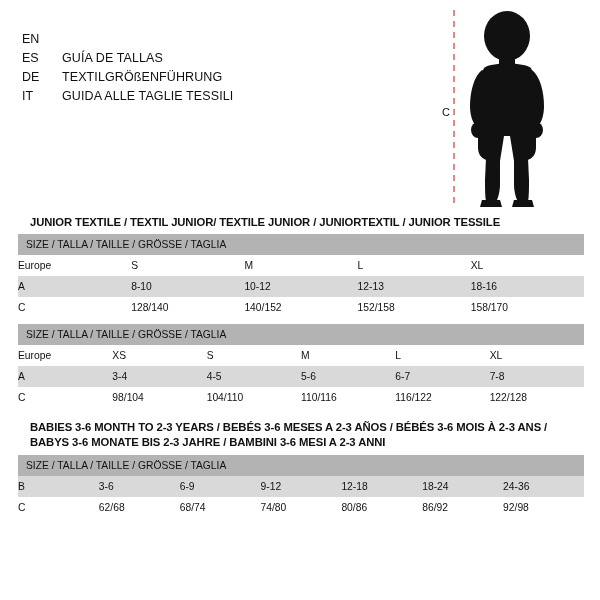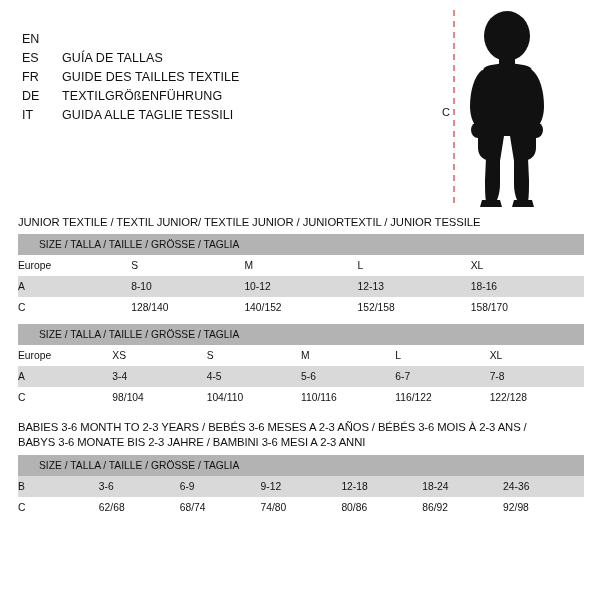--- a/index.html
+++ b/index.html
@@ -54,24 +54,25 @@
     right: 8px;
     top: 6px;
     width: 160px;
     height: 205px;
   }
   .figure-area svg { display: block; }
 
   
   .section-title {
     font-size: 11.3px;
-    font-weight: normal;
+    font-weight: bold;
     color: #111;
     letter-spacing: -0.1px;
     white-space: nowrap;
+    margin-left: 12px;
   }
   .section-title.two-line {
     line-height: 15px;
   }
 
   
   table.size-table {
     border-collapse: collapse;
     width: 100%;
     table-layout: fixed;
@@ -80,21 +81,21 @@
   table.size-table td {
     padding: 2px 0 2px 0;
     color: #111;
     vertical-align: middle;
     height: 17px;
   }
   tr.head-row td {
     background: #b3b3b3;
     font-size: 10.3px;
     color: #111;
-    padding-left: 21px;
+    padding-left: 8px;
     height: 17px;
   }
   tr.shade td {
     background: #d9d9d9;
   }
   tr.plain td {
     background: #ffffff;
   }
   td.label-col {
     padding-left: 4px;
@@ -120,24 +121,20 @@
 
 <div class="page">
 
   <div class="header">
     <div class="header-row">
       <span class="header-lang">EN</span>
     </div>
     <div class="header-row">
       <span class="header-lang">ES</span>
       <span class="header-text">GUÍA DE TALLAS</span>
-    </div>
-    <div class="header-row">
-      <span class="header-lang">FR</span>
-      <span class="header-text">GUIDE DES TAILLES TEXTILE</span>
     </div>
     <div class="header-row">
       <span class="header-lang">DE</span>
       <span class="header-text">TEXTILGRÖßENFÜHRUNG</span>
     </div>
     <div class="header-row">
       <span class="header-lang">IT</span>
       <span class="header-text">GUIDA ALLE TAGLIE TESSILI</span>
     </div>
   </div>

